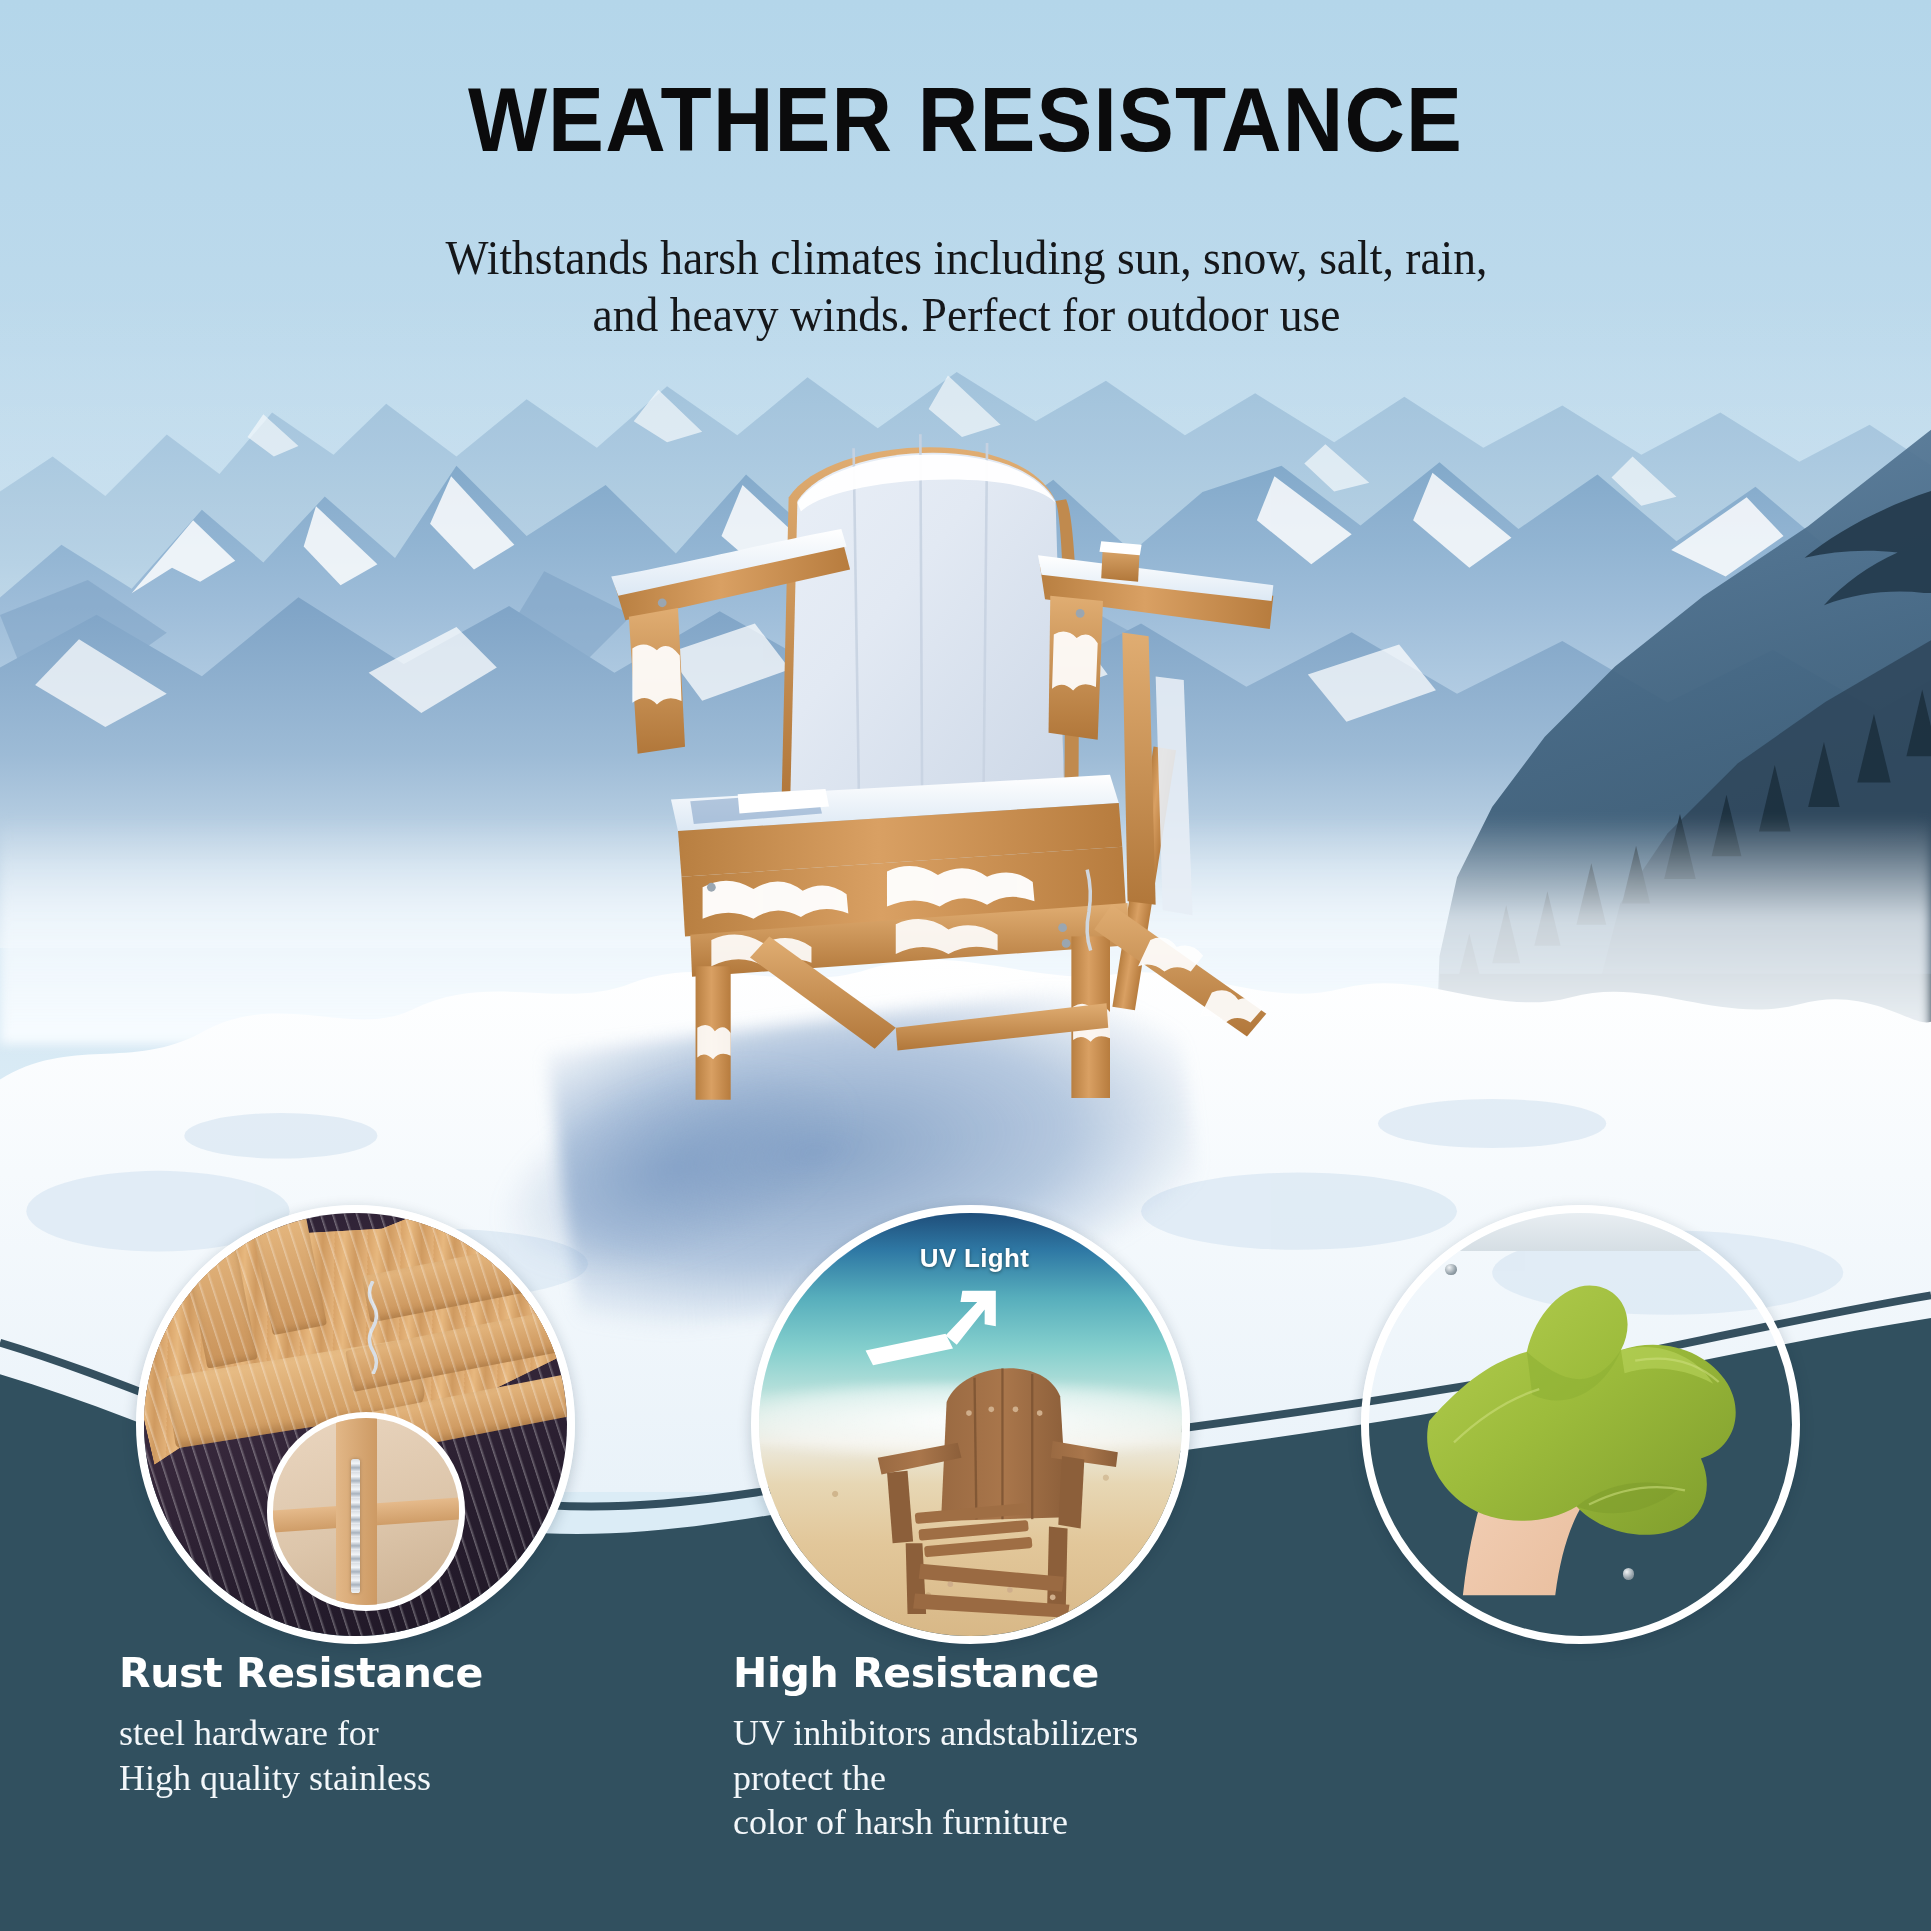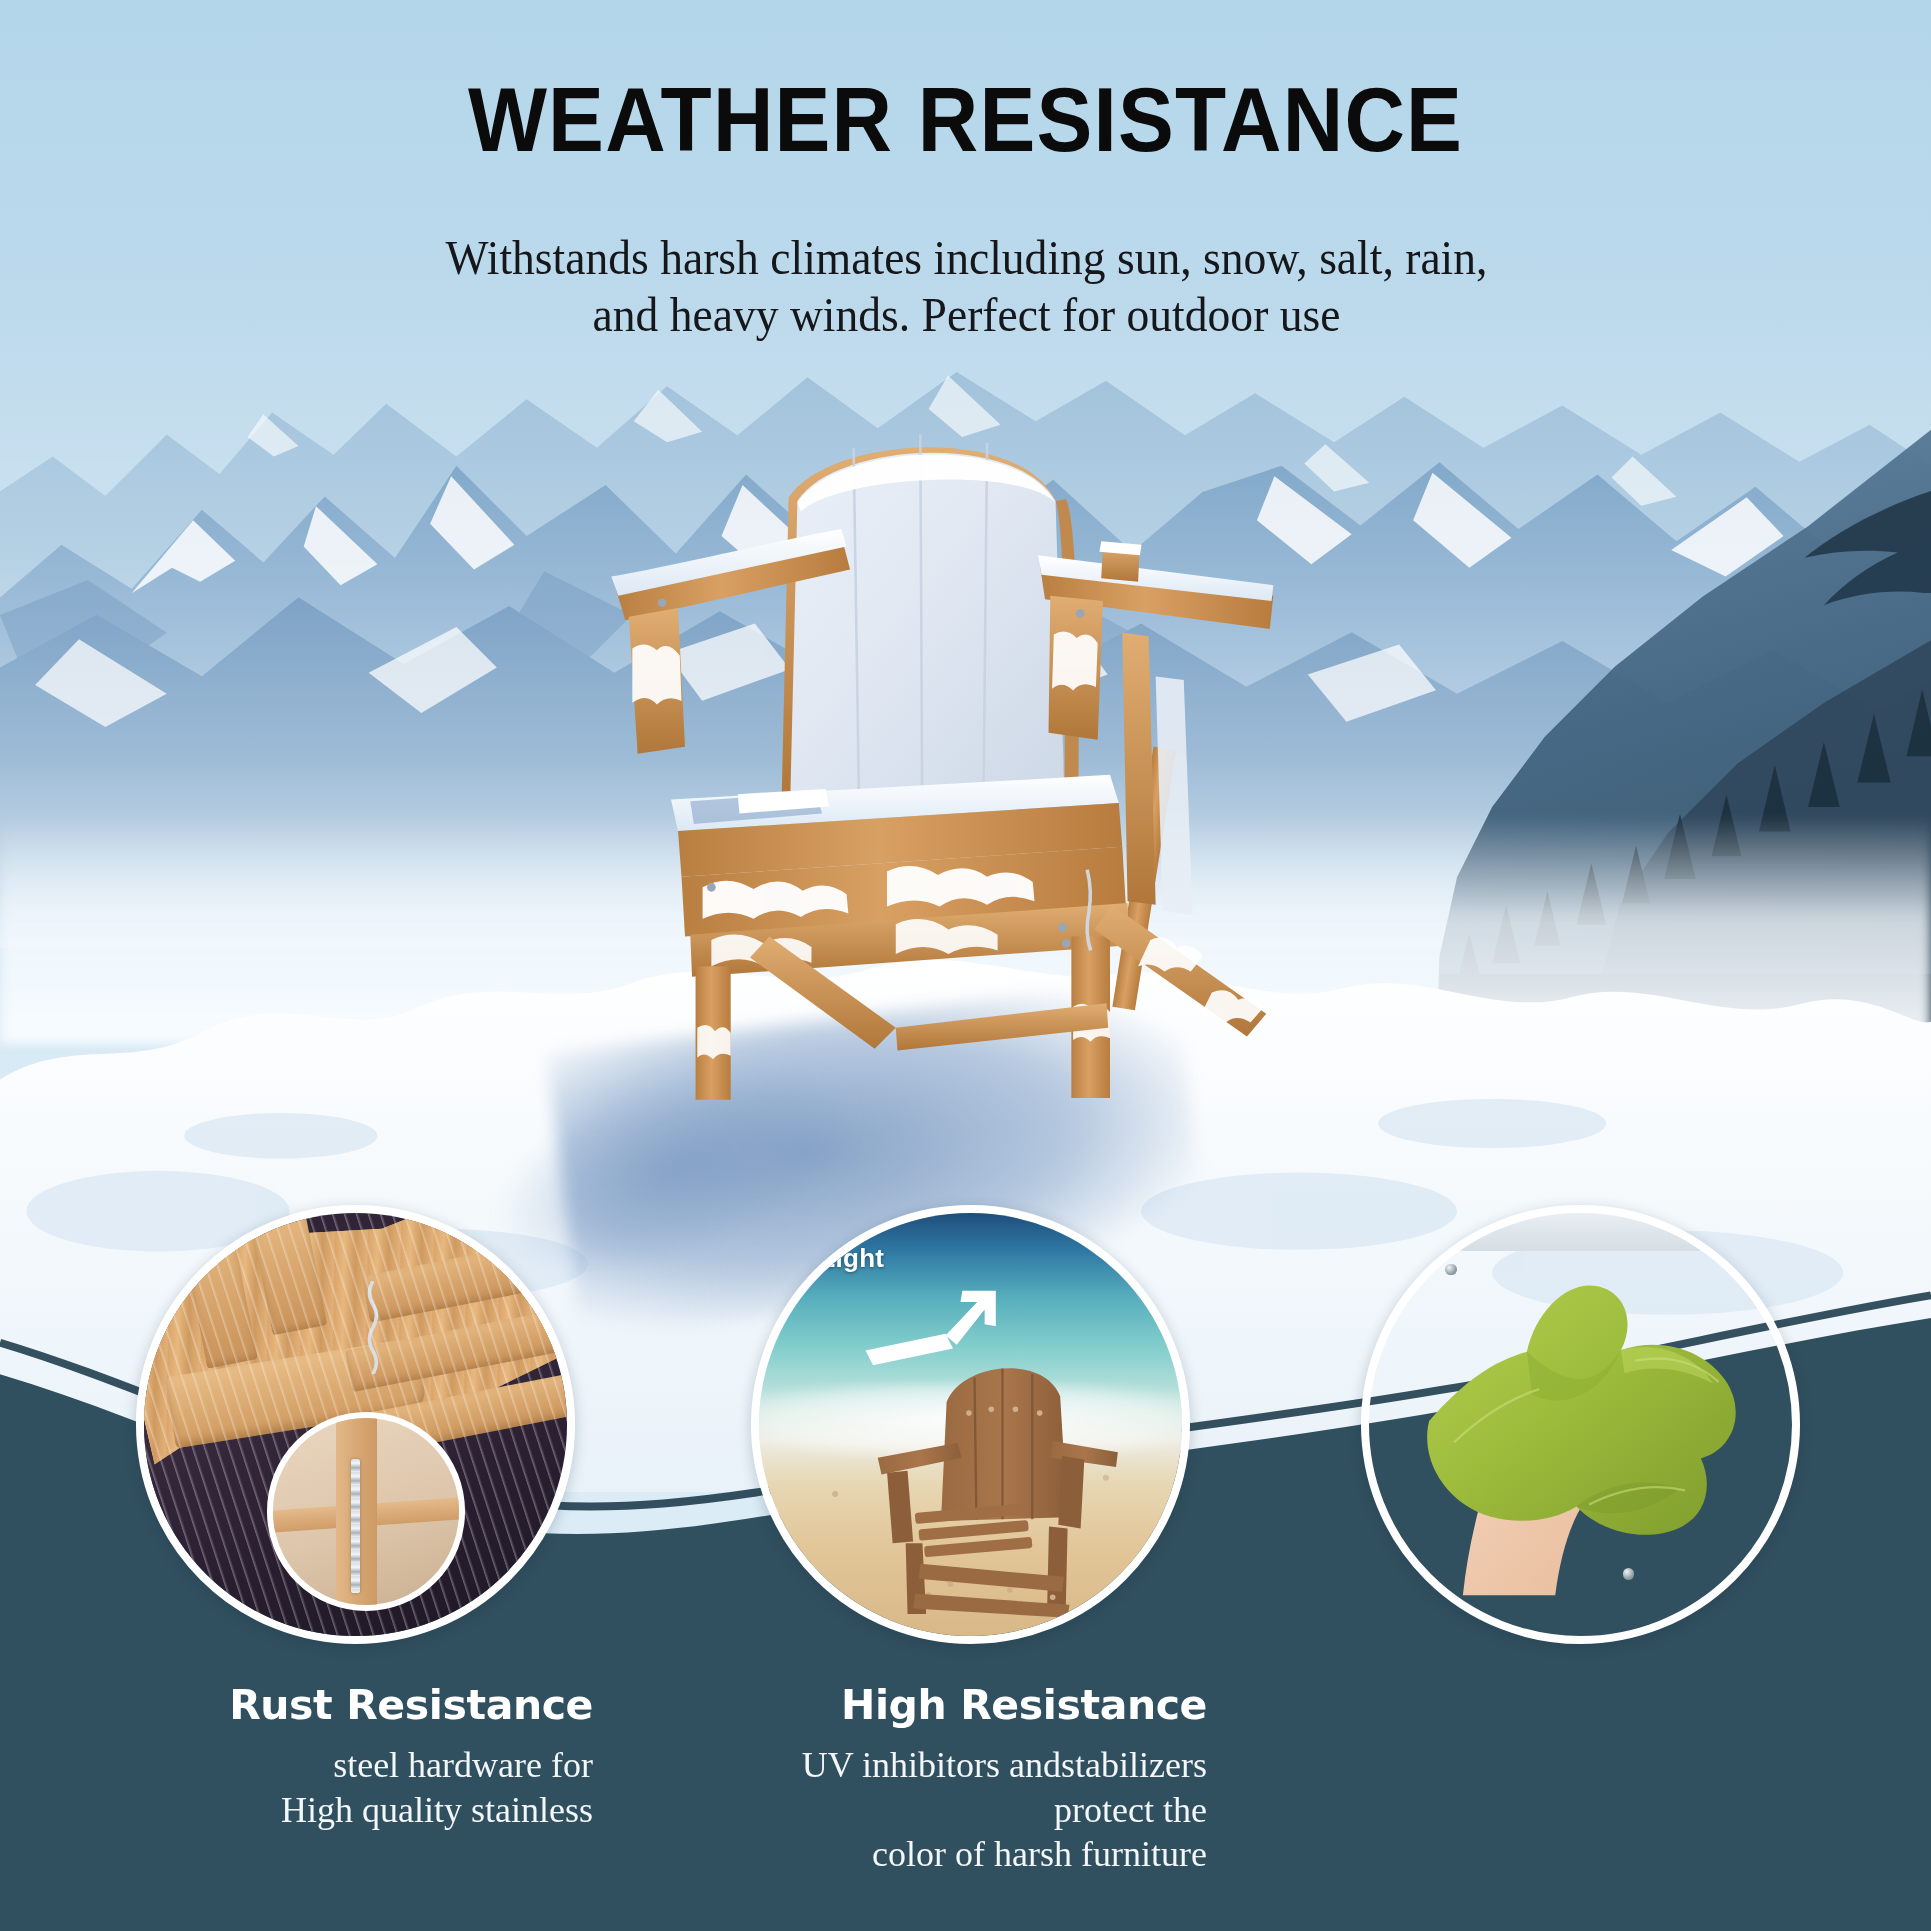--- a/index.html
+++ b/index.html
@@ -161,22 +161,22 @@
   }
   .fade-sandspeck {
     position:absolute; left:0; top:52%; width:100%; height:48%;
     background:
       radial-gradient(circle at 18% 30%, rgba(185,150,105,.5) 0 2.6px, transparent 3.5px),
       radial-gradient(circle at 62% 55%, rgba(185,150,105,.45) 0 2.6px, transparent 3.5px),
       radial-gradient(circle at 82% 22%, rgba(185,150,105,.4) 0 2.6px, transparent 3.5px),
       radial-gradient(circle at 40% 80%, rgba(185,150,105,.45) 0 2.6px, transparent 3.5px);
   }
   .uv-label {
-    position:absolute; left:16px; top:7%; width:100%;
-    text-align:left;
+    position:absolute; left:4px; top:7%; width:100%;
+    text-align:center;
     color:#fff; font-size:26px; font-weight:700;
     letter-spacing:0.3px;
     text-shadow: 0 0.9px 3.5px rgba(0,0,0,.45);
   }
   .uv-arrow { position:absolute; left:22%; top:18%; width:46%; height:22%; }
   #chair-fade { position:absolute; left:24%; top:30%; width:66%; height:68%; }
   #chair-fade svg, .uv-arrow svg { display:block; width:100%; height:100%; }
 
   
   .lm-wood {
@@ -218,23 +218,22 @@
     font-family: "Liberation Serif", serif;
     font-size:49px;
     line-height:1.16;
     color:#15171a;
     transform: scaleX(.93);
   }
 
   .feature-text {
     position:absolute;
     width:474px;
-    text-align:right;
+    text-align:left;
     color:#ffffff;
-    margin-top:32px;
   }
   #text-rust { left: 119px;  top: 1649px; }
   #text-fade { left: 733px;  top: 1649px; }
   #text-low  { left: 1343px; top: 1649px; }
 
   .feature-title {
     font-family: "DejaVu Sans", sans-serif;
     font-weight:700;
     font-size:41px;
     letter-spacing:-0.4px;

